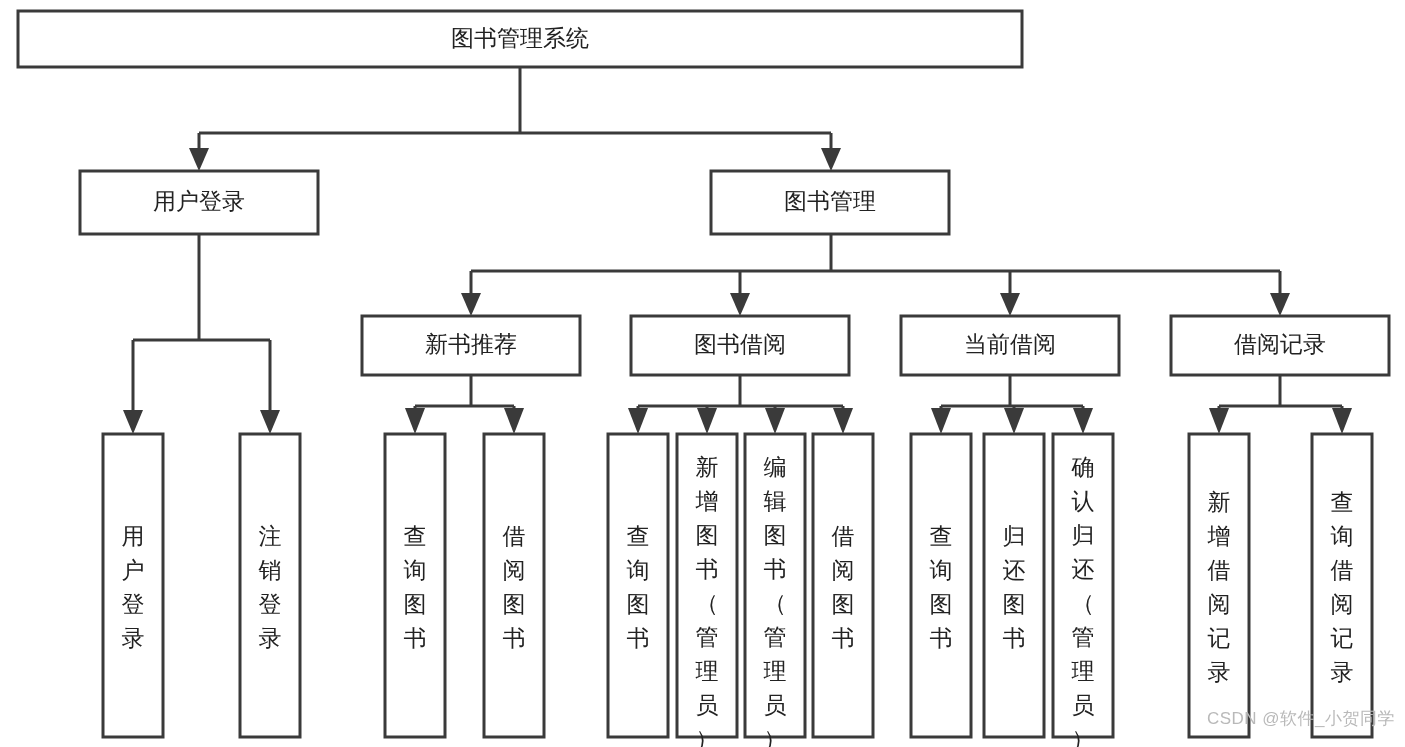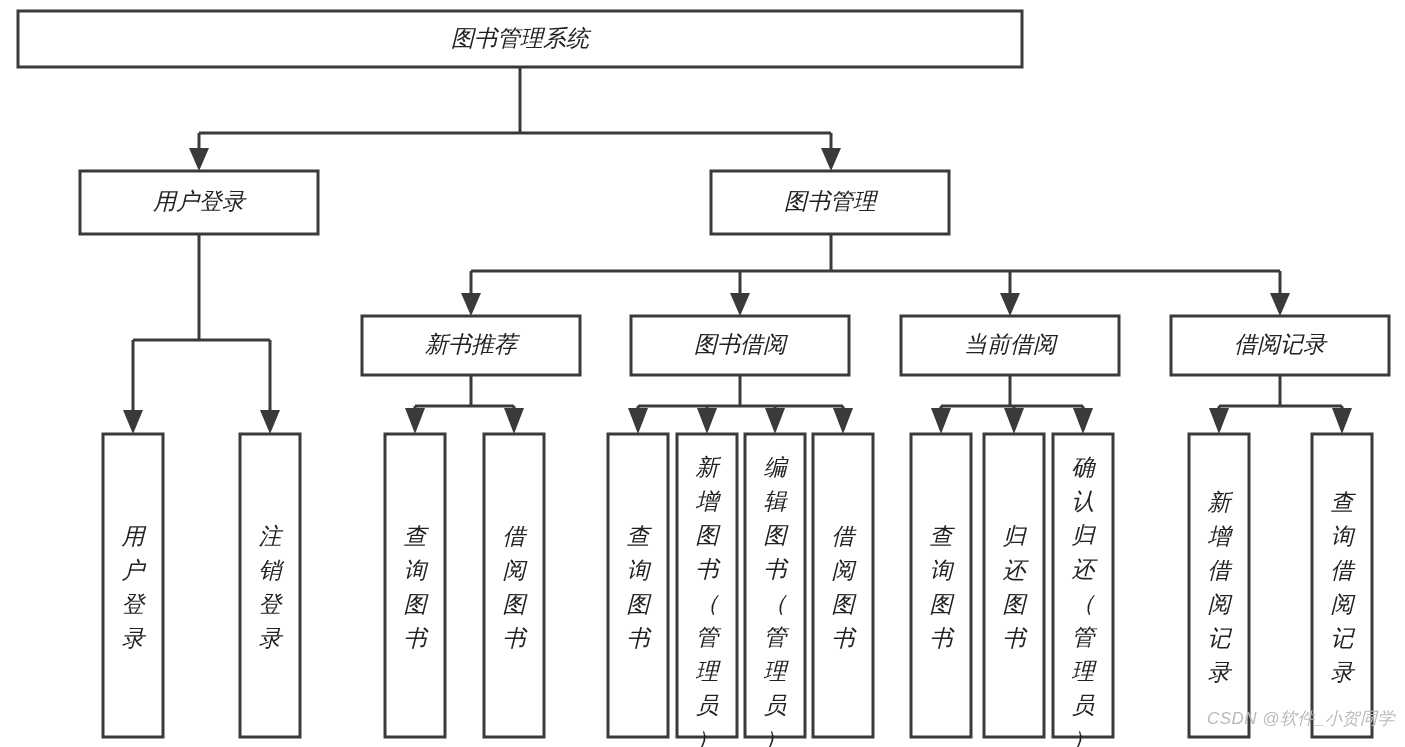--- a/index.html
+++ b/index.html
@@ -11,21 +11,20 @@
     width: 1405px;
     height: 747px;
     font-family: "Liberation Sans", "DejaVu Sans", sans-serif;
     overflow: hidden;
     position: relative;
   }
   #diagram-root {
     position: relative;
     width: 1405px;
     height: 734px;
-    font-style: italic;
   }
   svg.diagram {
     position: absolute;
     top: 0;
     left: 0;
     width: 1405px;
     height: 747px;
   }
   .node-box {
     fill: #ffffff;

